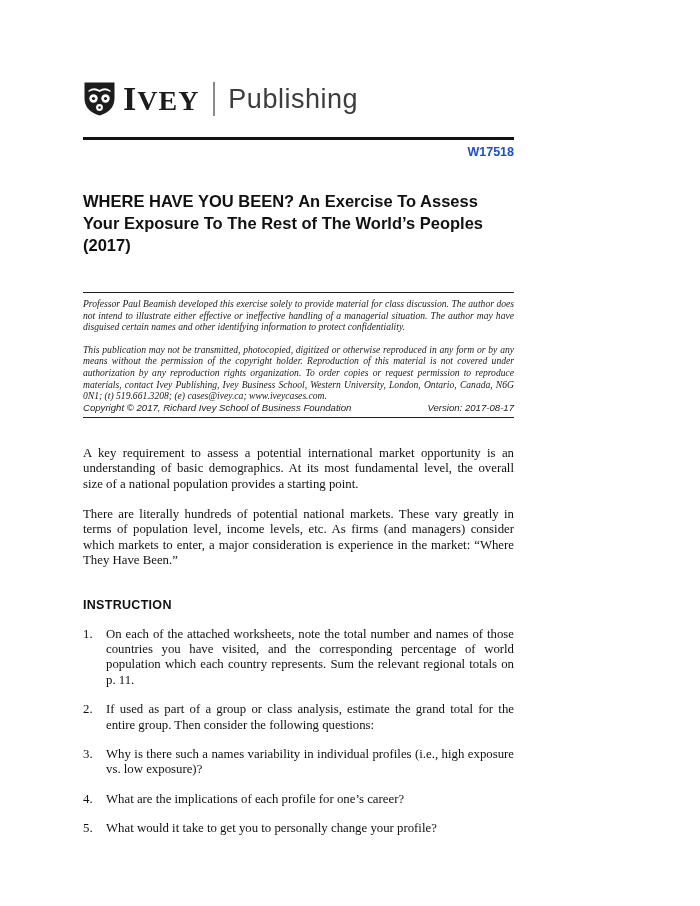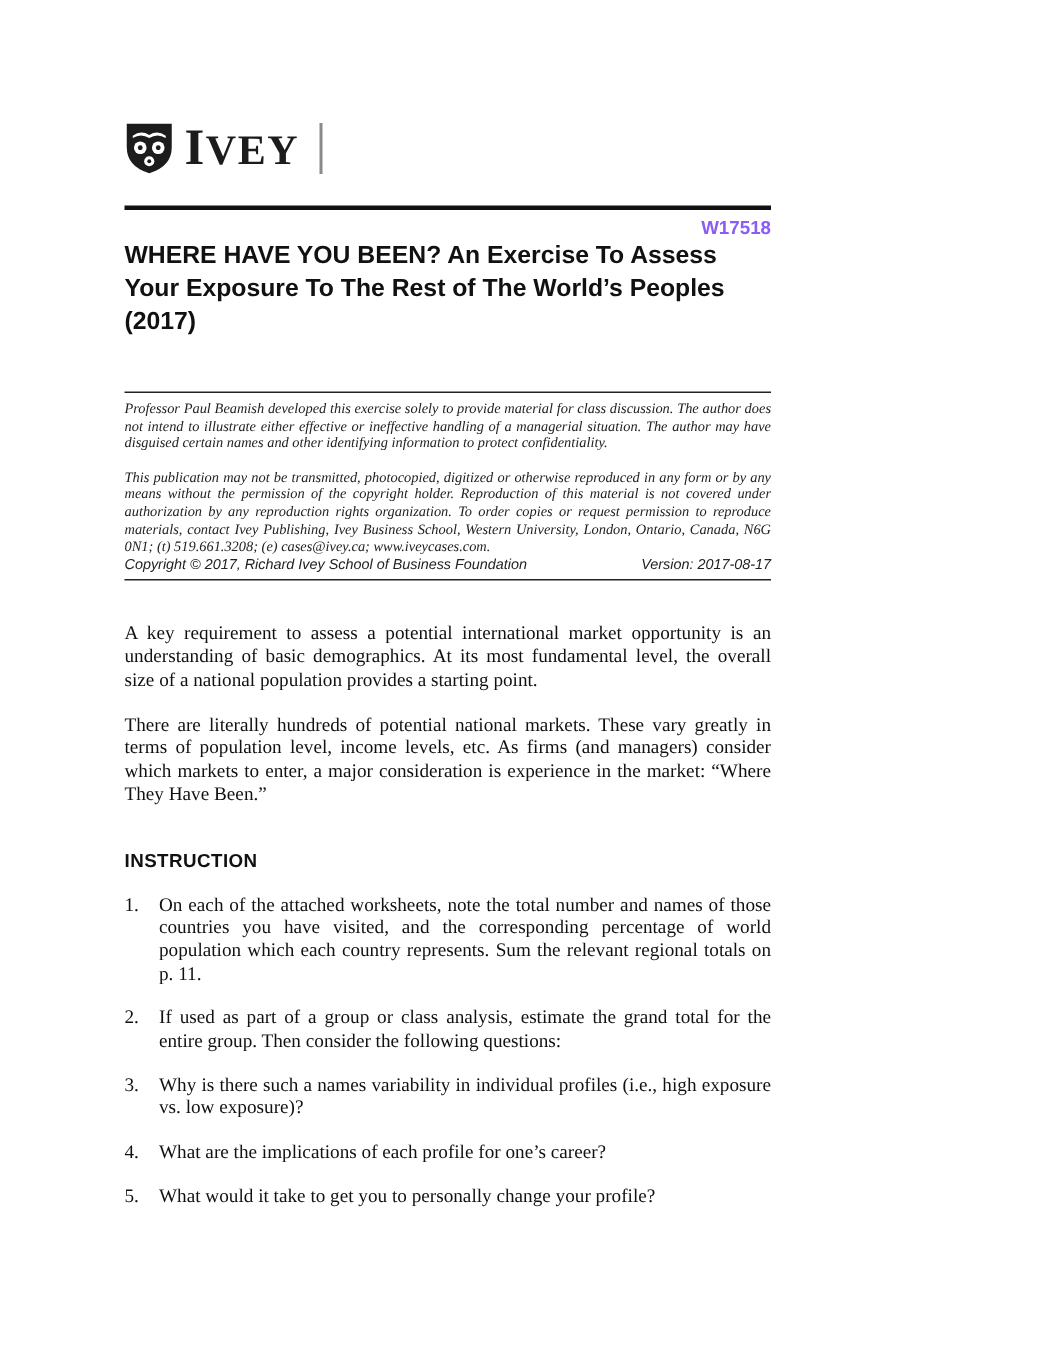--- a/index.html
+++ b/index.html
@@ -46,28 +46,29 @@
   
   .rule-thick { height: 3px; background: #111; margin-top: 19px; }
   .rule-thin  { height: 1px; background: #222; }
   
   .doc-number {
     font-family: "Liberation Sans", sans-serif;
     font-weight: bold;
     font-size: 12.5px;
     text-align: right;
     margin-top: 5px;
-    color: #8b5cf6;
+    color: #1d4ed8;
   }
   .doc-title {
     font-family: "Liberation Sans", sans-serif;
     font-weight: bold;
     font-size: 16.5px;
     line-height: 22px;
     color: #111;
+    margin-top: 31px;
   }
   
   .disclaimer-rule-top { margin-top: 36px; }
   .fineprint {
     font-family: Liberation Serif, serif;
     font-style: italic;
     font-size: 9.6px;
     line-height: 11.6px;
     color: #222;
     text-align: justify;
@@ -127,20 +128,21 @@
       <path d="M5.5 9.5 Q11 5.5 16.5 9 Q22 5.5 27.5 9.5 L27.5 11 Q22 7.5 16.5 11 Q11 7.5 5.5 11 Z" fill="#ffffff"></path>
       <circle cx="10.5" cy="17.5" r="4.2" fill="#ffffff"></circle>
       <circle cx="22.5" cy="17.5" r="4.2" fill="#ffffff"></circle>
       <circle cx="10.5" cy="17.5" r="1.6" fill="#1c1c1c"></circle>
       <circle cx="22.5" cy="17.5" r="1.6" fill="#1c1c1c"></circle>
       <circle cx="16.5" cy="26.5" r="3.4" fill="#ffffff"></circle>
       <circle cx="16.5" cy="26.5" r="1.3" fill="#1c1c1c"></circle>
     </svg>
     <span class="wordmark"><span class="cap-big">I</span><span class="cap-small">VEY</span></span>
     <span class="logo-divider"></span>
+    <span class="division">Publishing</span>
   </div>
 
   <div class="rule-thick"></div>
 
   <div class="doc-number">W17518</div>
 
   <h1 class="doc-title">WHERE HAVE YOU BEEN? An Exercise To Assess Your Exposure To The Rest of The World’s Peoples (2017)</h1>
 
   <div class="rule-thin disclaimer-rule-top"></div>
   <p class="fineprint p1">Professor Paul Beamish developed this exercise solely to provide material for class discussion. The author does not intend to illustrate either effective or ineffective handling of a managerial situation. The author may have disguised certain names and other identifying information to protect confidentiality.</p>

